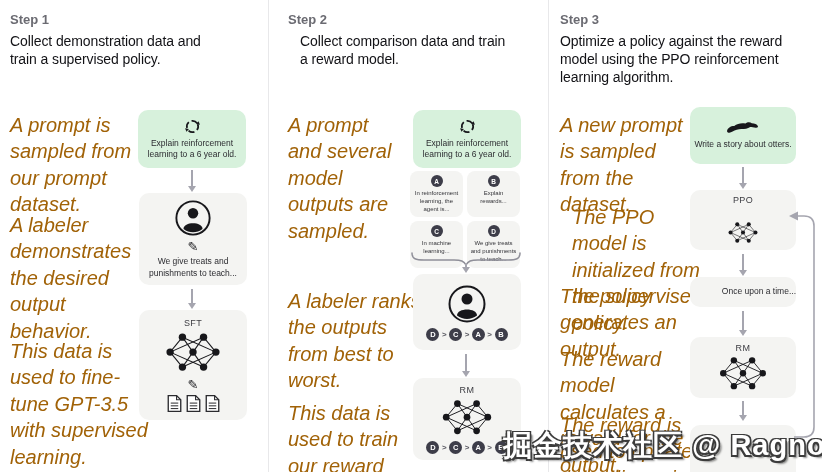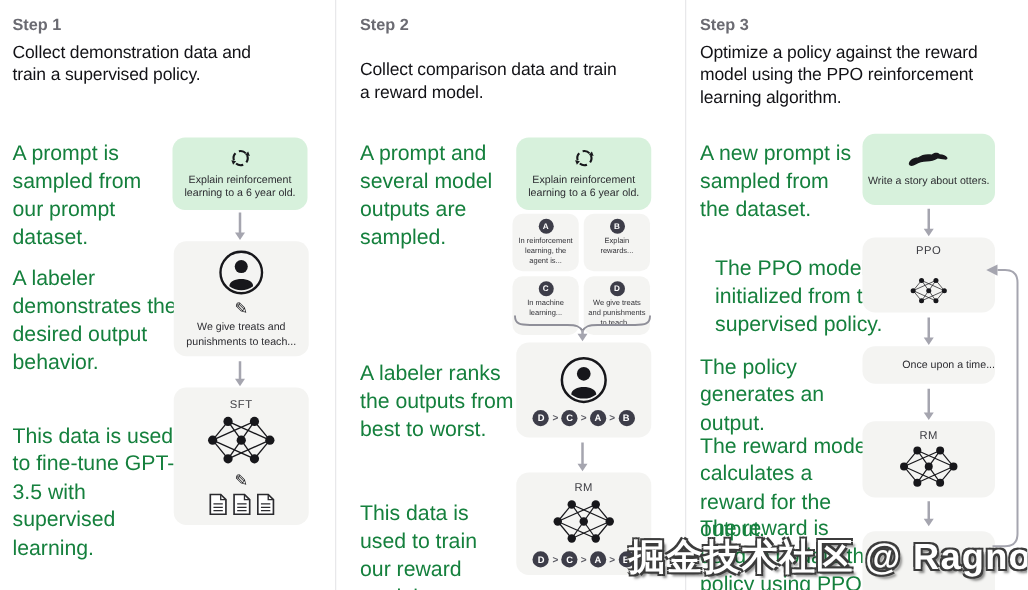--- a/index.html
+++ b/index.html
@@ -3,21 +3,21 @@
 <meta charset="utf-8">
 <style>
   html,body{margin:0;padding:0;background:#fff;}
   .canvas{
     position:relative;width:822px;height:472px;background:#ffffff;overflow:hidden;
     font-family:"Liberation Sans","DejaVu Sans",sans-serif;color:#1f1f23;
   }
   .divider{position:absolute;top:0;bottom:0;width:1px;background:#e8e8ea;}
   .step{position:absolute;font-size:13px;color:#6b6b72;font-weight:bold;}
   .heading{position:absolute;font-size:14px;font-weight:400;color:#121216;line-height:1.28;letter-spacing:-0.1px;}
-  .btext{position:absolute;font-size:17px;color:#15803d;line-height:1.32;}
+  .btext{position:absolute;font-size:20px;color:#a16207;line-height:1.32;font-style:italic;}
   .gbox{position:absolute;background:#d7f1dc;border-radius:10px;display:flex;flex-direction:column;align-items:center;justify-content:center;gap:3px;padding:4px;box-sizing:border-box;}
   .graybox{position:absolute;background:#f4f4f2;border-radius:10px;display:flex;flex-direction:column;align-items:center;justify-content:center;box-sizing:border-box;}
   .cap{font-size:8.5px;color:#2c2c31;text-align:center;line-height:1.35;}
   .mlabel{font-size:9px;color:#3c3c42;letter-spacing:.4px;}
   .pencil{font-size:13px;line-height:1;color:#17171b;}
   .varrow{position:absolute;width:1.5px;background:#a5a5af;}
   .varrow::after{content:"";position:absolute;left:-3.5px;bottom:-5px;border:4px solid transparent;border-top:6px solid #a5a5af;border-bottom:none;}
   .chips{display:flex;align-items:center;gap:2.5px;}
   .chip{width:13px;height:13px;border-radius:50%;background:#3d3d49;color:#fff;font-size:7.5px;font-weight:700;display:flex;align-items:center;justify-content:center;}
   .csep{font-size:8px;color:#5a5a63;font-weight:700;}
@@ -113,21 +113,21 @@
         </svg>
       <svg width="15" height="19" viewBox="0 0 18 22">
           <path d="M1.5 1.5 H11.5 L16.5 6.5 V20.5 H1.5 Z" fill="#fff" stroke="#2a2a2e" stroke-width="1.6"></path>
           <path d="M11.5 1.5 V6.5 H16.5" fill="none" stroke="#2a2a2e" stroke-width="1.3"></path>
           <path d="M4.5 10.5 H13.5 M4.5 13.8 H13.5 M4.5 17.1 H13.5" stroke="#2a2a2e" stroke-width="1.2"></path>
         </svg>
     </div>
   </div>
 
   <div class="step" style="left:288px;top:12px;">Step 2</div>
-  <div class="heading" style="left:288px;top:33px;width:215px;margin-top:14px;">Collect comparison data and train a reward model.</div>
+  <div class="heading" style="left:300px;top:33px;width:215px;">Collect comparison data and train a reward model.</div>
 
   <div class="btext" style="left:288px;top:112px;width:118px;">A prompt and several model outputs are sampled.</div>
 
   <div class="gbox" style="left:413px;top:110px;width:108px;height:58px;">
     <svg width="17" height="17" viewBox="0 0 24 24">
       <circle cx="12" cy="12" r="8" fill="none" stroke="#17171b" stroke-width="2.4" stroke-dasharray="8.5 4.5" transform="rotate(-25 12 12)"></circle>
       <polygon points="20.5,4.5 22.5,9.5 17,8.5" fill="#17171b"></polygon>
       <polygon points="3.5,19.5 1.5,14.5 7,15.5" fill="#17171b"></polygon>
     </svg>
     <div class="cap">Explain reinforcement learning to a 6 year old.</div>

